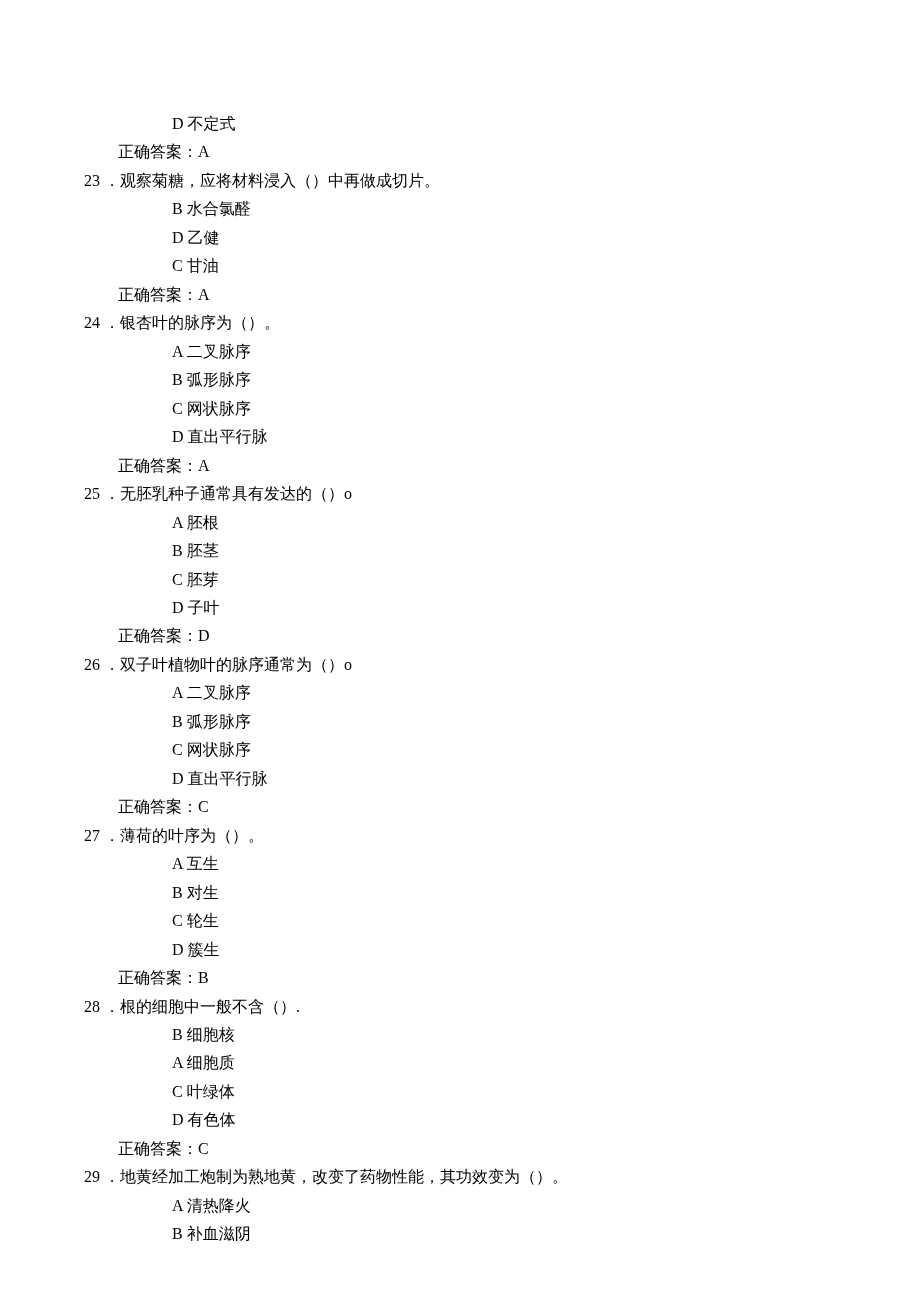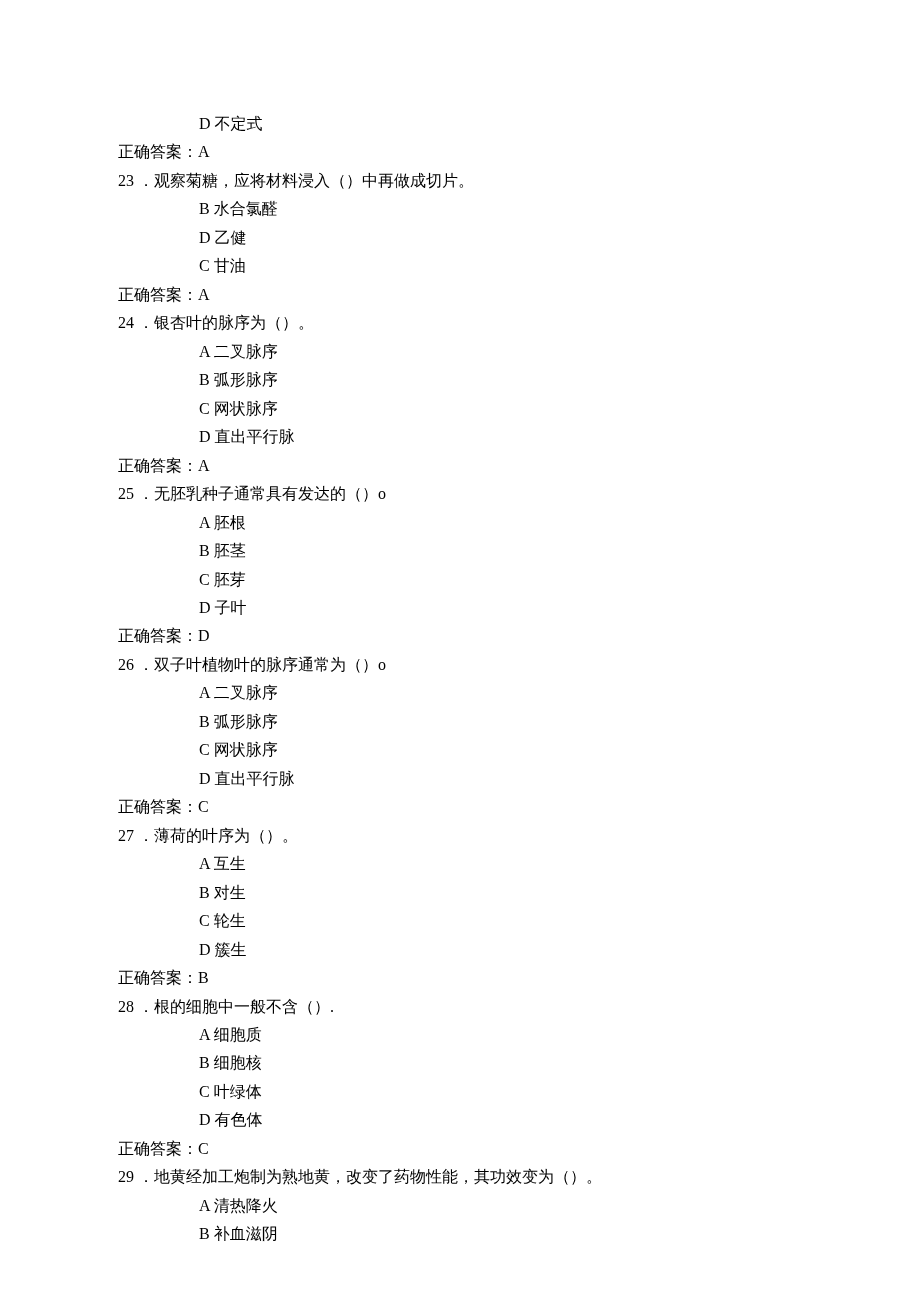--- a/index.html
+++ b/index.html
@@ -8,24 +8,23 @@
     width: 920px;
     height: 1301px;
     font-family: "SimSun", "宋体", serif;
     font-size: 16px;
     line-height: 1.78;
     color: #000;
     padding: 110px 0 0 0;
   }
   .option-indent {
     padding-left: 172px;
-    margin-left: 27px;
   }
   .q-line {
-    padding-left: 118px;
+    padding-left: 84px;
   }
   .answer-line {
     padding-left: 118px;
   }
 </style>
 </head>
 <body>
 
 <div id="root">
     <div class="option-indent"><span>D</span><span> </span><span>不定式</span></div>
@@ -53,21 +52,21 @@
     <div class="option-indent"><span>C</span><span> </span><span>网状脉序</span></div>
     <div class="option-indent"><span>D</span><span> </span><span>直出平行脉</span></div>
     <div class="answer-line"><span>正确答案：</span><span>C</span></div>
     <div class="q-line"><span>27</span><span> </span><span>．薄荷的叶序为（）。</span></div>
     <div class="option-indent"><span>A</span><span> </span><span>互生</span></div>
     <div class="option-indent"><span>B</span><span> </span><span>对生</span></div>
     <div class="option-indent"><span>C</span><span> </span><span>轮生</span></div>
     <div class="option-indent"><span>D</span><span> </span><span>簇生</span></div>
     <div class="answer-line"><span>正确答案：</span><span>B</span></div>
     <div class="q-line"><span>28</span><span> </span><span>．根的细胞中一般不含（）.</span></div>
+    <div class="option-indent"><span>B</span><span> </span><span>细胞核</span></div>
     <div class="option-indent"><span>A</span><span> </span><span>细胞质</span></div>
-    <div class="option-indent"><span>B</span><span> </span><span>细胞核</span></div>
     <div class="option-indent"><span>C</span><span> </span><span>叶绿体</span></div>
     <div class="option-indent"><span>D</span><span> </span><span>有色体</span></div>
     <div class="answer-line"><span>正确答案：</span><span>C</span></div>
     <div class="q-line"><span>29</span><span> </span><span>．地黄经加工炮制为熟地黄，改变了药物性能，其功效变为（）。</span></div>
     <div class="option-indent"><span>A</span><span> </span><span>清热降火</span></div>
     <div class="option-indent"><span>B</span><span> </span><span>补血滋阴</span></div>
   </div>
 
 </body></html>

